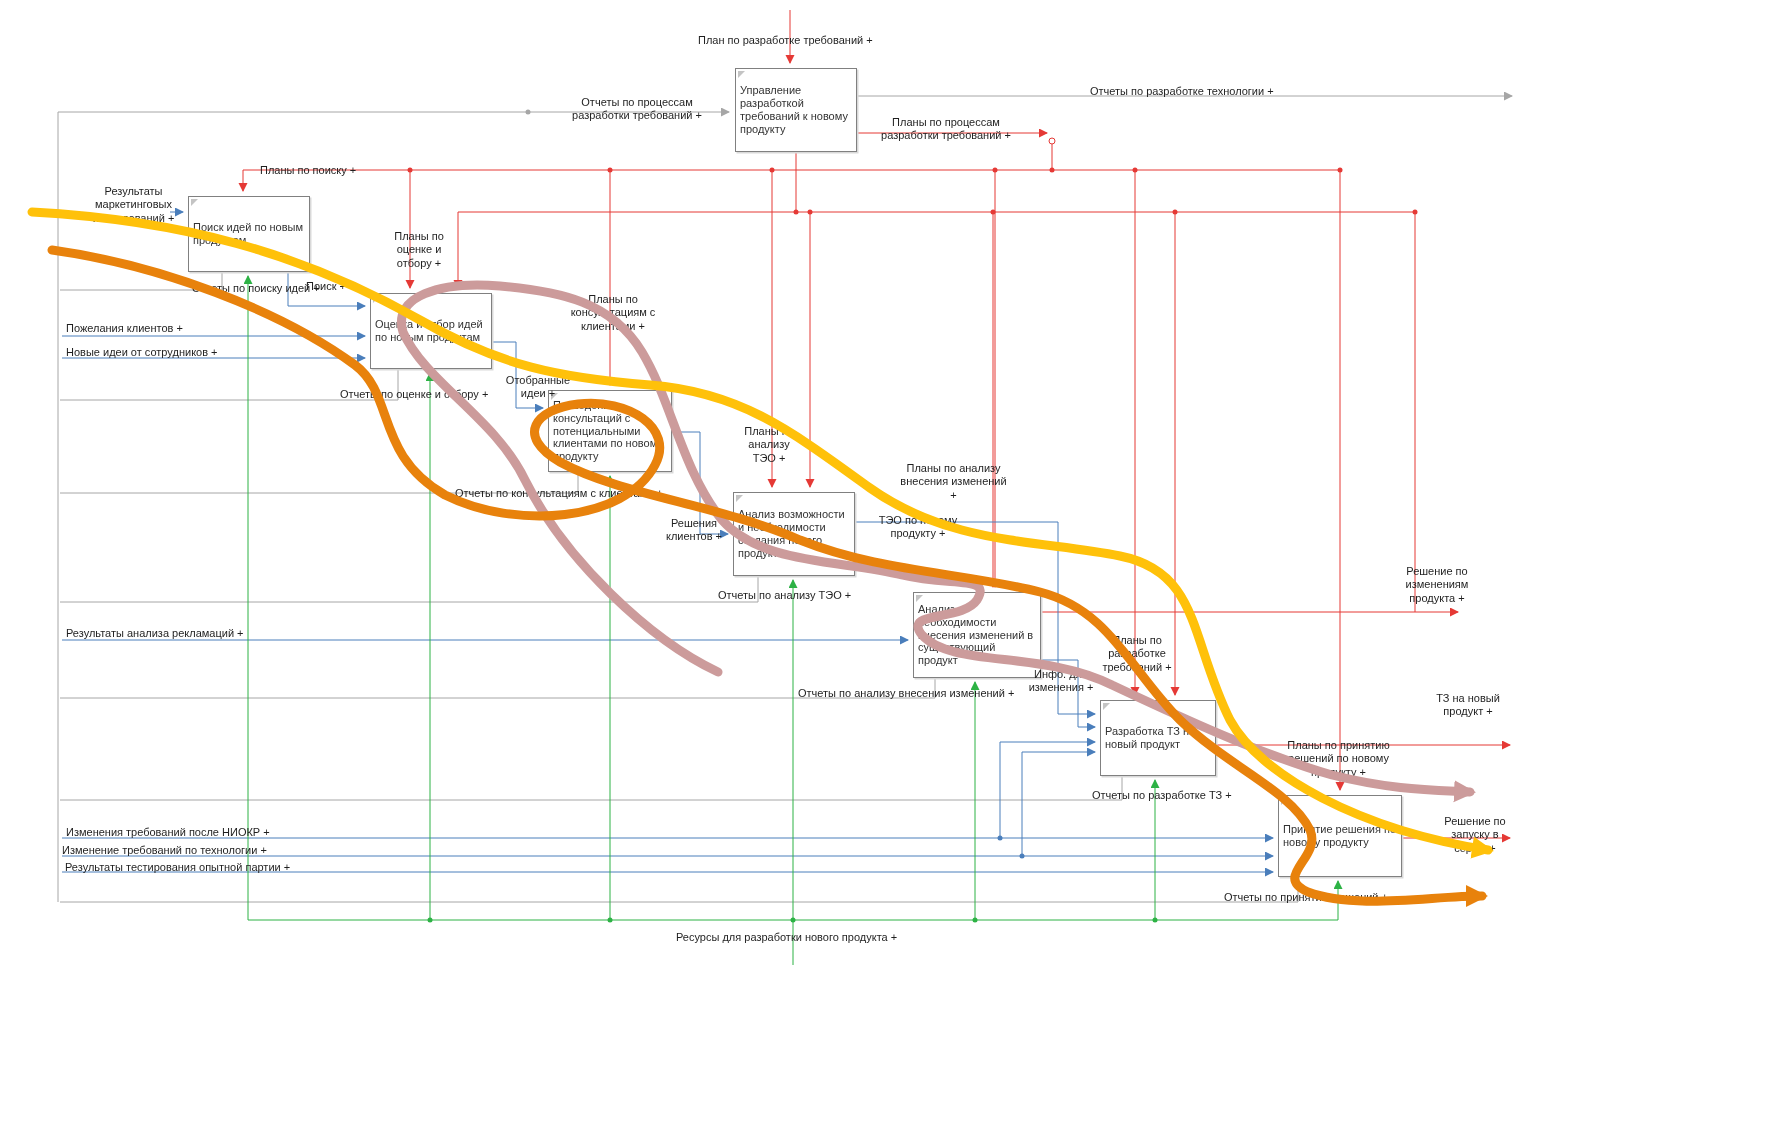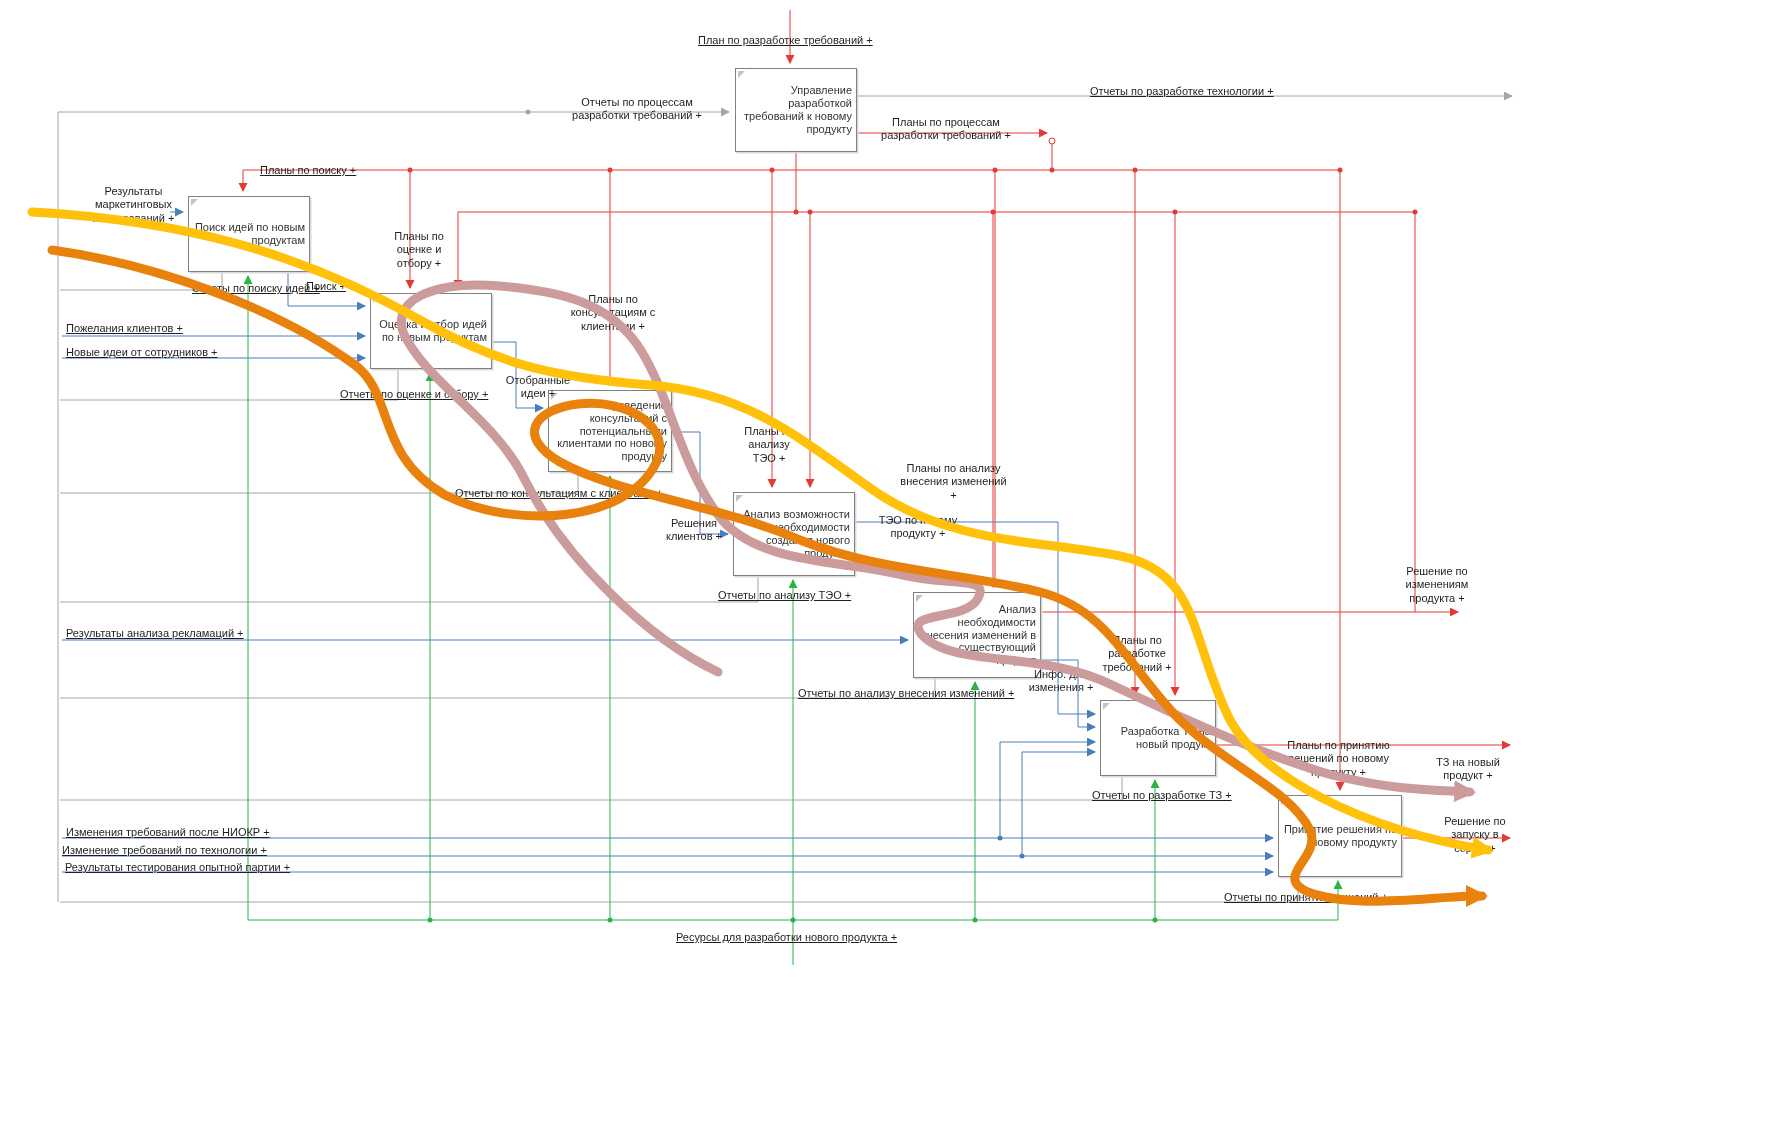--- a/index.html
+++ b/index.html
@@ -3,27 +3,27 @@
 <meta charset="utf-8">
 <style>
   html,body{margin:0;padding:0;background:#fff;}
   .canvas{position:relative;width:1785px;height:1125px;background:#ffffff;
           font-family:"Liberation Sans", sans-serif;overflow:hidden;}
   svg.layer{position:absolute;left:0;top:0;}
   #lines-layer{z-index:1;}
   #curves-layer{z-index:4;pointer-events:none;}
   .box{position:absolute;background:#ffffff;border:1px solid #808080;
        box-shadow:1.5px 1.5px 0 #d9d9d9;display:flex;align-items:center;justify-content:center;
-       text-align:right;font-size:11px;line-height:1.18;color:#333333;z-index:2;
+       text-align:left;font-size:11px;line-height:1.18;color:#333333;z-index:2;
        padding:3px 4px;box-sizing:border-box;cursor:default;}
   .fold{position:absolute;left:2px;top:2px;width:0;height:0;
         border-top:7px solid #c4c4c4;border-right:7px solid transparent;}
   .lbl{position:absolute;font-size:11px;color:#1f1f1f;z-index:3;line-height:1.22;}
   .center{text-align:center;}
-  .nw{white-space:nowrap;text-decoration:underline;}
+  .nw{white-space:nowrap;}
 </style>
 </head>
 <body>
 
 <div class="canvas">
 
   <svg id="lines-layer" class="layer" width="1785" height="1125">
     <defs>
       <marker id="ar" markerUnits="userSpaceOnUse" markerWidth="10" markerHeight="10" refX="8" refY="4.5" orient="auto">
           <path d="M0,0 L9,4.5 L0,9 z" fill="#e53935"></path>
@@ -177,21 +177,21 @@
   <div class="lbl nw" style="left:455px;top:487px">Отчеты по консультациям с клиентами +</div>
   <div class="lbl center" style="left:896px;top:462px;width:115px">Планы по анализу внесения изменений +</div>
   <div class="lbl center" style="left:660px;top:517px;width:68px">Решения клиентов +</div>
   <div class="lbl center" style="left:868px;top:514px;width:100px">ТЭО по новому продукту +</div>
   <div class="lbl nw" style="left:718px;top:589px">Отчеты по анализу ТЭО +</div>
   <div class="lbl nw" style="left:66px;top:627px">Результаты анализа рекламаций +</div>
   <div class="lbl center" style="left:1098px;top:634px;width:78px">Планы по разработке требований +</div>
   <div class="lbl center" style="left:1022px;top:668px;width:78px">Инфо. для изменения +</div>
   <div class="lbl nw" style="left:798px;top:687px">Отчеты по анализу внесения изменений +</div>
   <div class="lbl center" style="left:1392px;top:565px;width:90px">Решение по изменениям продукта +</div>
-  <div class="lbl center" style="left:1424px;top:756px;width:88px">ТЗ на новый продукт +</div>
+  <div class="lbl center" style="left:1424px;top:692px;width:88px">ТЗ на новый продукт +</div>
   <div class="lbl center" style="left:1276px;top:739px;width:125px">Планы по принятию решений по новому продукту +</div>
   <div class="lbl nw" style="left:1092px;top:789px">Отчеты по разработке ТЗ +</div>
   <div class="lbl nw" style="left:66px;top:826px">Изменения требований после НИОКР +</div>
   <div class="lbl nw" style="left:62px;top:844px">Изменение требований по технологии +</div>
   <div class="lbl nw" style="left:65px;top:861px">Результаты тестирования опытной партии +</div>
   <div class="lbl center" style="left:1434px;top:815px;width:82px">Решение по запуску в серию +</div>
   <div class="lbl nw" style="left:1224px;top:891px">Отчеты по принятию решений +</div>
   <div class="lbl nw" style="left:676px;top:931px">Ресурсы для разработки нового продукта +</div>
 
   <svg id="curves-layer" class="layer" width="1785" height="1125">

